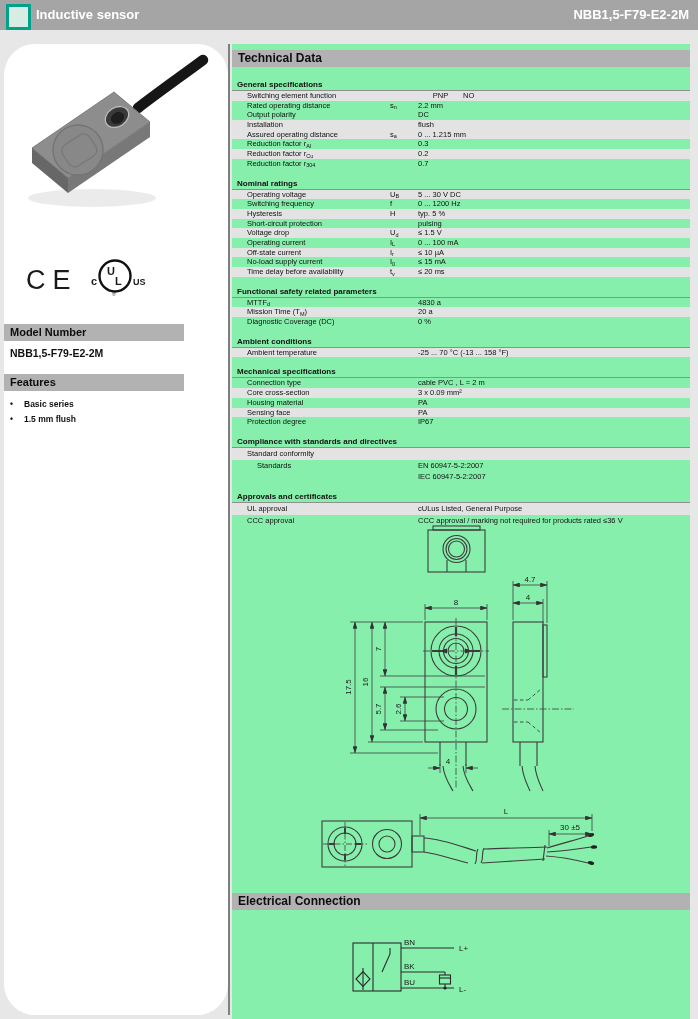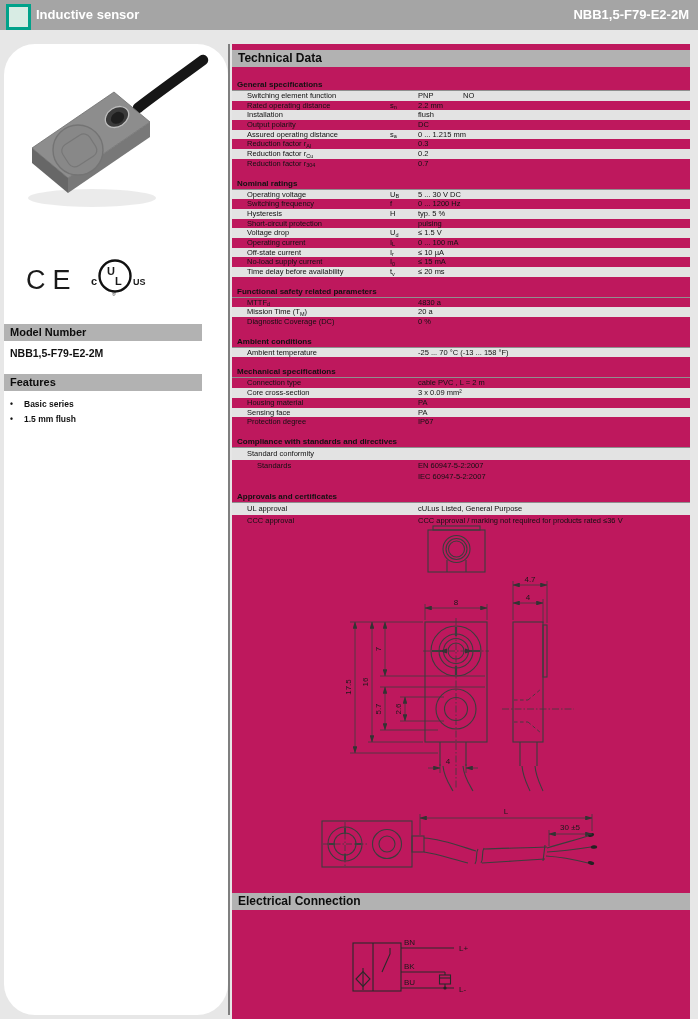--- a/index.html
+++ b/index.html
@@ -4,39 +4,39 @@
 <style>
   html,body{margin:0;padding:0;background:#e7e7e7;}
   .page{position:relative;width:698px;height:1019px;background:#e7e7e7;font-family:"Liberation Sans",sans-serif;color:#111;overflow:hidden;}
   
   .hdr{position:absolute;left:0;top:0;width:698px;height:30px;background:#a5a5a5;}
   .hdr-chip{position:absolute;left:6px;top:4px;width:19px;height:20px;background:#d8ece4;border:3px solid #00a28a;}
   .hdr-title{position:absolute;left:36px;top:7px;font-size:13px;font-weight:bold;color:#fff;}
   .hdr-model{position:absolute;right:9px;top:7px;font-size:13px;font-weight:bold;color:#fff;}
   
   .left-panel{position:absolute;left:4px;top:44px;width:224px;height:971px;background:#fff;border-radius:31px;}
-  .right-panel{position:absolute;left:232px;top:44px;width:458px;height:975px;background:#be185d;}
+  .right-panel{position:absolute;left:232px;top:44px;width:458px;height:975px;background:#86efac;}
   .v-divider{position:absolute;left:228px;top:44px;width:2px;height:971px;background:#7f7f7f;}
   
   .sec-bar{position:absolute;left:0;width:458px;height:17px;background:#b2b2b2;font-size:12px;font-weight:bold;color:#0d0d0d;line-height:17px;padding-left:6px;box-sizing:border-box;}
   .bar-tech{top:6px;} .bar-dims{top:452px;} .bar-elec{top:849px;}
-  .left-bar{position:absolute;left:0;width:198px;height:17px;background:#b2b2b2;font-size:11px;font-weight:bold;color:#0d0d0d;line-height:17px;padding-left:6px;box-sizing:border-box;}
+  .left-bar{position:absolute;left:0;width:180px;height:17px;background:#b2b2b2;font-size:11px;font-weight:bold;color:#0d0d0d;line-height:17px;padding-left:6px;box-sizing:border-box;}
   .bar-model{top:280px;} .bar-features{top:330px;}
   .model-value{position:absolute;left:6px;top:303px;font-size:10.5px;font-weight:bold;}
   .features-list{position:absolute;left:6px;top:355px;}
   .feature-item{display:flex;font-size:8.5px;font-weight:bold;margin-bottom:5px;}
   .feature-item .bullet{width:14px;}
   
   .tech-table{position:absolute;left:0;top:26px;width:458px;}
   .tt-sec-header{font-size:8px;font-weight:bold;border-bottom:1px solid #8f8f8f;padding:2px 0 1px 5px;margin-top:8px;white-space:nowrap;}
   .tt-row{display:flex;height:9.7px;font-size:7.5px;line-height:9.7px;white-space:nowrap;}
   .tt-row.stripe{background:#e3e3e3;}
   .tt-label{width:158px;padding-left:15px;box-sizing:border-box;}
   .tt-sym{width:28px;}
-  .tt-val-min{display:inline-block;min-width:45px;}
+  .tt-val-min{display:inline-block;min-width:45px;text-align:center;}
   .tt-row sub{font-size:5.5px;line-height:0;vertical-align:baseline;position:relative;top:1.5px;}
   .tt-multival div{line-height:11px;}
   
   .dims-svg{position:absolute;left:0;top:475px;}
   .elec-svg{position:absolute;left:0;top:872px;}
   .photo-svg{position:absolute;left:0;top:2px;}
   .logos-svg{position:absolute;left:10px;top:212px;}
   svg text{font-family:"Liberation Sans",sans-serif;font-size:8px;fill:#1a1a1a;}
   svg text.big{font-size:27px;letter-spacing:7px;}
   svg text.ul{font-size:11px;font-weight:bold;}
@@ -109,29 +109,29 @@
         <div class="tt-row stripe">
           <span class="tt-label">Switching element function</span>
           <span class="tt-sym"></span>
           <span><span class="tt-val-min">PNP</span><span>NO</span></span>
         </div>
         <div class="tt-row">
           <span class="tt-label">Rated operating distance</span>
           <span class="tt-sym">s<sub>n</sub></span>
           <span>2.2 mm</span>
         </div>
+        <div class="tt-row">
+          <span class="tt-label">Output polarity</span>
+          <span class="tt-sym"></span>
+          <span>DC</span>
+        </div>
         <div class="tt-row stripe">
           <span class="tt-label">Installation</span>
           <span class="tt-sym"></span>
           <span>flush</span>
-        </div>
-        <div class="tt-row">
-          <span class="tt-label">Output polarity</span>
-          <span class="tt-sym"></span>
-          <span>DC</span>
         </div>
         <div class="tt-row stripe">
           <span class="tt-label">Assured operating distance</span>
           <span class="tt-sym">s<sub>a</sub></span>
           <span>0 ... 1.215 mm</span>
         </div>
         <div class="tt-row">
           <span class="tt-label">Reduction factor r<sub>Al</sub></span>
           <span class="tt-sym"></span>
           <span>0.3</span>

